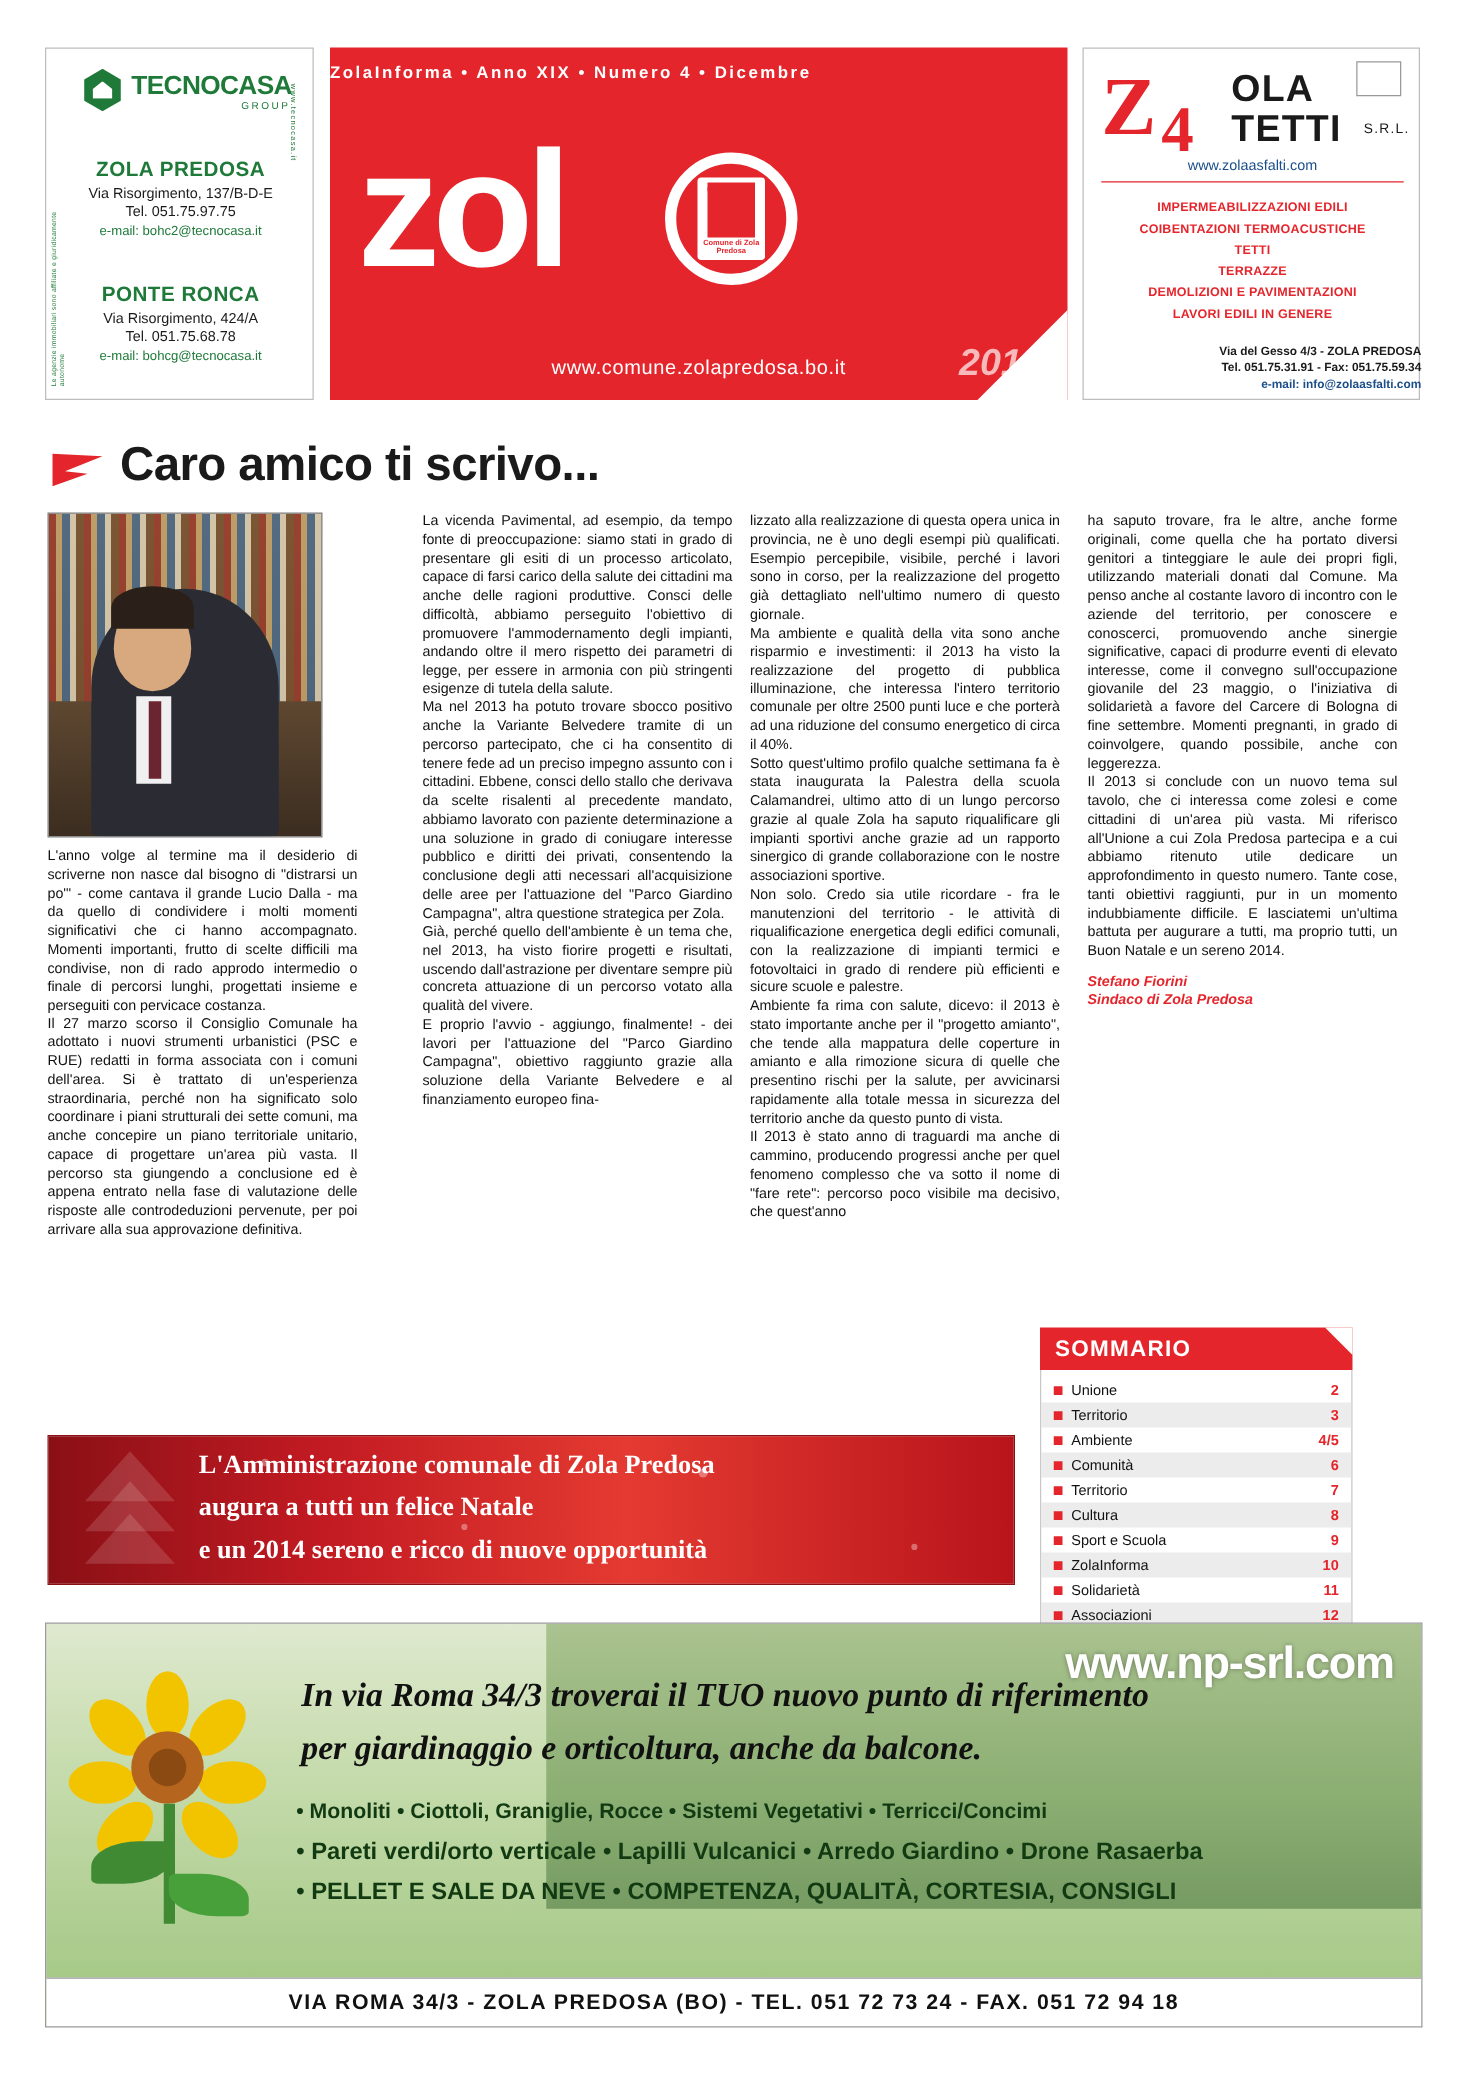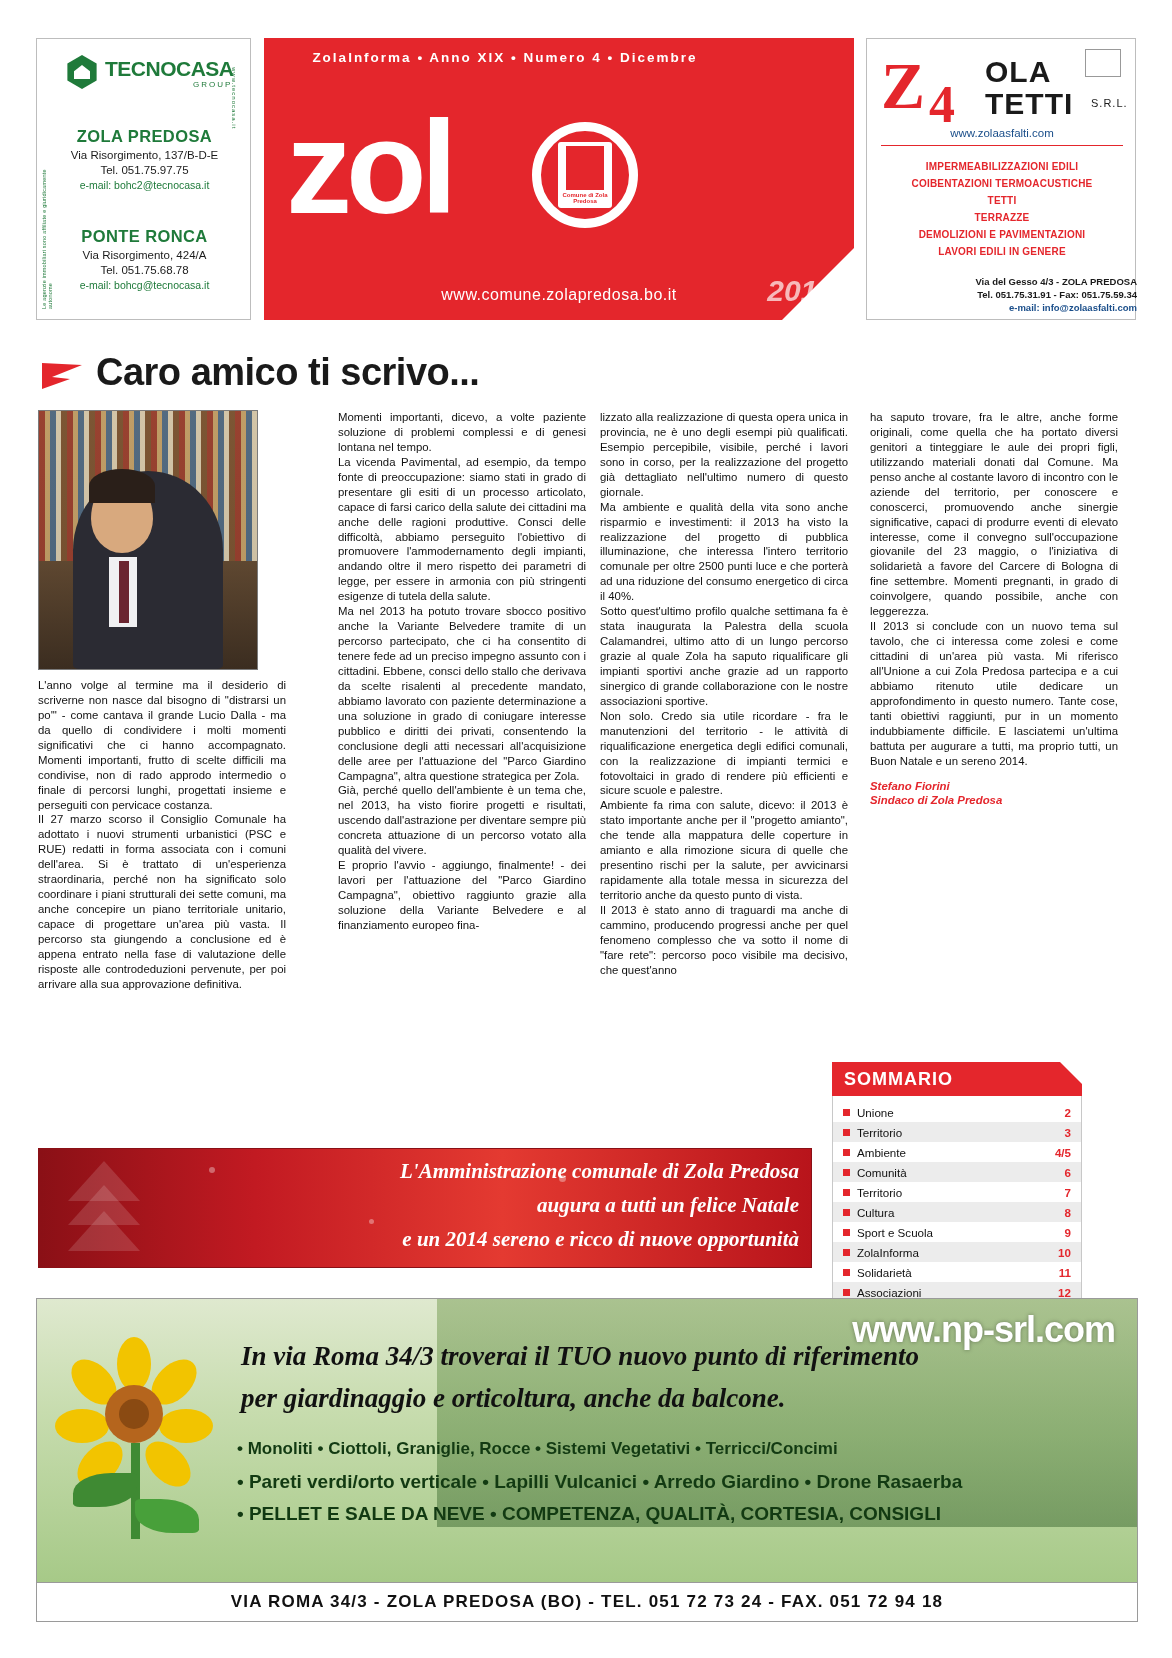--- a/index.html
+++ b/index.html
@@ -15,21 +15,21 @@
   .tc-hex:after{content:"";position:absolute;left:9px;top:10px;width:16px;height:14px;background:#fff;clip-path:polygon(50% 0,100% 45%,100% 100%,0 100%,0 45%);}
   .tc-name{position:absolute;left:40px;top:4px;font-size:21px;font-weight:bold;color:#1f7a3a;letter-spacing:-.5px;}
   .tc-group{position:absolute;left:128px;top:27px;font-size:8px;color:#1f7a3a;letter-spacing:2px;}
   .tc-vert{position:absolute;left:194px;top:28px;font-size:6px;color:#1f7a3a;writing-mode:vertical-rl;letter-spacing:1px;}
   .tc-block{position:absolute;left:0;width:215px;text-align:center;}
   .tc-city{font-size:16.5px;font-weight:bold;color:#1f7a3a;letter-spacing:.4px;}
   .tc-line{font-size:11.5px;color:#1b1b1b;margin-top:3px;}
   .tc-mail{font-size:10.5px;color:#1f7a3a;margin-top:3px;}
 
   .head-center{position:absolute;left:228px;top:0;width:590px;height:282px;background:#e4262c;}
-  .hc-top{position:absolute;top:12px;left:0;width:482px;text-align:center;color:#fff;font-size:13.5px;letter-spacing:2px;font-weight:bold;}
+  .hc-top{position:absolute;top:12px;left:0;width:482px;color:#fff;font-size:13.5px;letter-spacing:2px;font-weight:bold;}
   .hc-logo{position:absolute;left:0;top:36px;width:590px;height:190px;}
   .hc-zol{position:absolute;left:22px;top:28px;font-size:132px;font-weight:bold;color:#fff;letter-spacing:-6px;line-height:1;}
   .hc-at{position:absolute;left:268px;top:48px;width:106px;height:106px;}
   .hc-at-ring{position:absolute;left:0;top:0;width:106px;height:106px;border-radius:50%;border:9px solid #fff;box-sizing:border-box;}
   .hc-crest{position:absolute;left:26px;top:20px;width:54px;height:66px;background:#fff;border-radius:3px;}
   .hc-crest .cb{position:absolute;left:8px;top:8px;width:38px;height:40px;background:#e4262c;}
   .hc-crest .ct{position:absolute;left:8px;top:4px;width:38px;height:7px;background:#e4262c;}
   .hc-crest .cn{position:absolute;left:0;top:50px;width:54px;text-align:center;font-size:6px;color:#e4262c;font-weight:bold;}
   .hc-info{position:absolute;left:372px;top:28px;font-size:132px;font-weight:bold;color:#fff;letter-spacing:-4px;line-height:1;}
   .hc-url{position:absolute;left:0;top:248px;width:590px;text-align:center;color:#fff;font-size:16px;letter-spacing:.5px;}
@@ -84,21 +84,21 @@
   .som-row.alt{background:#ececec;}
   .som-bullet{width:7px;height:7px;background:#e4262c;margin-right:7px;flex:0 0 auto;}
   .som-label{flex:1 1 auto;color:#111;}
   .som-page{color:#e4262c;font-weight:bold;}
 
   
   .auguri{position:absolute;left:38px;top:1148px;width:772px;height:118px;background:linear-gradient(90deg,#8a1016 0%,#c21a22 28%,#e43a31 60%,#b8141b 100%);overflow:hidden;border:1px solid #8a1016;}
   .aug-tree{position:absolute;left:10px;top:6px;width:110px;height:106px;}
   .aug-tree i{position:absolute;left:50%;transform:translateX(-50%);width:0;height:0;border-left:36px solid transparent;border-right:36px solid transparent;border-bottom:40px solid rgba(255,255,255,.14);}
   .aug-t1{top:6px;} .aug-t2{top:30px;} .aug-t3{top:56px;}
-  .aug-text{position:absolute;left:120px;top:10px;width:640px;text-align:right;color:#fff;font-family:"Liberation Serif",serif;font-style:italic;}
+  .aug-text{position:absolute;left:120px;top:10px;width:640px;text-align:left;color:#fff;font-family:"Liberation Serif",serif;}
   .aug-l1{font-size:21px;font-weight:bold;}
   .aug-l2{font-size:21px;font-weight:bold;margin-top:9px;}
   .aug-l3{font-size:21px;font-weight:bold;margin-top:9px;}
   .aug-snow{position:absolute;border-radius:50%;background:rgba(255,255,255,.35);}
 
   
   .npad{position:absolute;left:36px;top:1298px;width:1100px;height:322px;border:1px solid #9a9a9a;background:linear-gradient(180deg,#dfe9cf 0%,#c7dcae 35%,#9fc57f 100%);overflow:hidden;}
   .np-photo{position:absolute;right:0;top:0;width:700px;height:228px;background:linear-gradient(180deg,#7fa35c 0%,#5e8b47 60%,#46713a 100%);opacity:.55;}
   .np-url{position:absolute;right:22px;top:10px;font-size:36px;font-weight:bold;color:#ffffff;font-family:"Liberation Sans",sans-serif;letter-spacing:-1px;text-shadow:0 0 4px rgba(0,0,0,.35);}
   .np-flower{position:absolute;left:22px;top:34px;width:160px;height:210px;}
@@ -211,21 +211,20 @@
         <div class="ph-hair"></div>
       </div>
       <p>
           <span style="display: block; text-align: justify;">L'anno volge al termine ma il desiderio di scriverne non nasce dal bisogno di "distrarsi un po'" - come cantava il grande Lucio Dalla - ma da quello di condividere i molti momenti significativi che ci hanno accompagnato. Momenti importanti, frutto di scelte difficili ma condivise, non di rado approdo intermedio o finale di percorsi lunghi, progettati insieme e perseguiti con pervicace costanza.</span>
           <span style="display: block; text-align: justify;">Il 27 marzo scorso il Consiglio Comunale ha adottato i nuovi strumenti urbanistici (PSC e RUE) redatti in forma associata con i comuni dell'area. Si è trattato di un'esperienza straordinaria, perché non ha significato solo coordinare i piani strutturali dei sette comuni, ma anche concepire un piano territoriale unitario, capace di progettare un'area più vasta. Il percorso sta giungendo a conclusione ed è appena entrato nella fase di valutazione delle risposte alle controdeduzioni pervenute, per poi arrivare alla sua approvazione definitiva.</span>
         </p>
     </div>
 
     <div class="col col2">
       <p>
-          <span style="display: block; text-align: justify;">Momenti importanti, dicevo, a volte paziente soluzione di problemi complessi e di genesi lontana nel tempo.</span>
           <span style="display: block; text-align: justify;">La vicenda Pavimental, ad esempio, da tempo fonte di preoccupazione: siamo stati in grado di presentare gli esiti di un processo articolato, capace di farsi carico della salute dei cittadini ma anche delle ragioni produttive. Consci delle difficoltà, abbiamo perseguito l'obiettivo di promuovere l'ammodernamento degli impianti, andando oltre il mero rispetto dei parametri di legge, per essere in armonia con più stringenti esigenze di tutela della salute.</span>
           <span style="display: block; text-align: justify;">Ma nel 2013 ha potuto trovare sbocco positivo anche la Variante Belvedere tramite di un percorso partecipato, che ci ha consentito di tenere fede ad un preciso impegno assunto con i cittadini. Ebbene, consci dello stallo che derivava da scelte risalenti al precedente mandato, abbiamo lavorato con paziente determinazione a una soluzione in grado di coniugare interesse pubblico e diritti dei privati, consentendo la conclusione degli atti necessari all'acquisizione delle aree per l'attuazione del "Parco Giardino Campagna", altra questione strategica per Zola.</span>
           <span style="display: block; text-align: justify;">Già, perché quello dell'ambiente è un tema che, nel 2013, ha visto fiorire progetti e risultati, uscendo dall'astrazione per diventare sempre più concreta attuazione di un percorso votato alla qualità del vivere.</span>
           <span style="display: block; text-align: justify;">E proprio l'avvio - aggiungo, finalmente! - dei lavori per l'attuazione del "Parco Giardino Campagna", obiettivo raggiunto grazie alla soluzione della Variante Belvedere e al finanziamento europeo fina-</span>
         </p>
     </div>
 
     <div class="col col3">
       <p>
           <span style="display: block; text-align: justify;">lizzato alla realizzazione di questa opera unica in provincia, ne è uno degli esempi più qualificati. Esempio percepibile, visibile, perché i lavori sono in corso, per la realizzazione del progetto già dettagliato nell'ultimo numero di questo giornale.</span>

